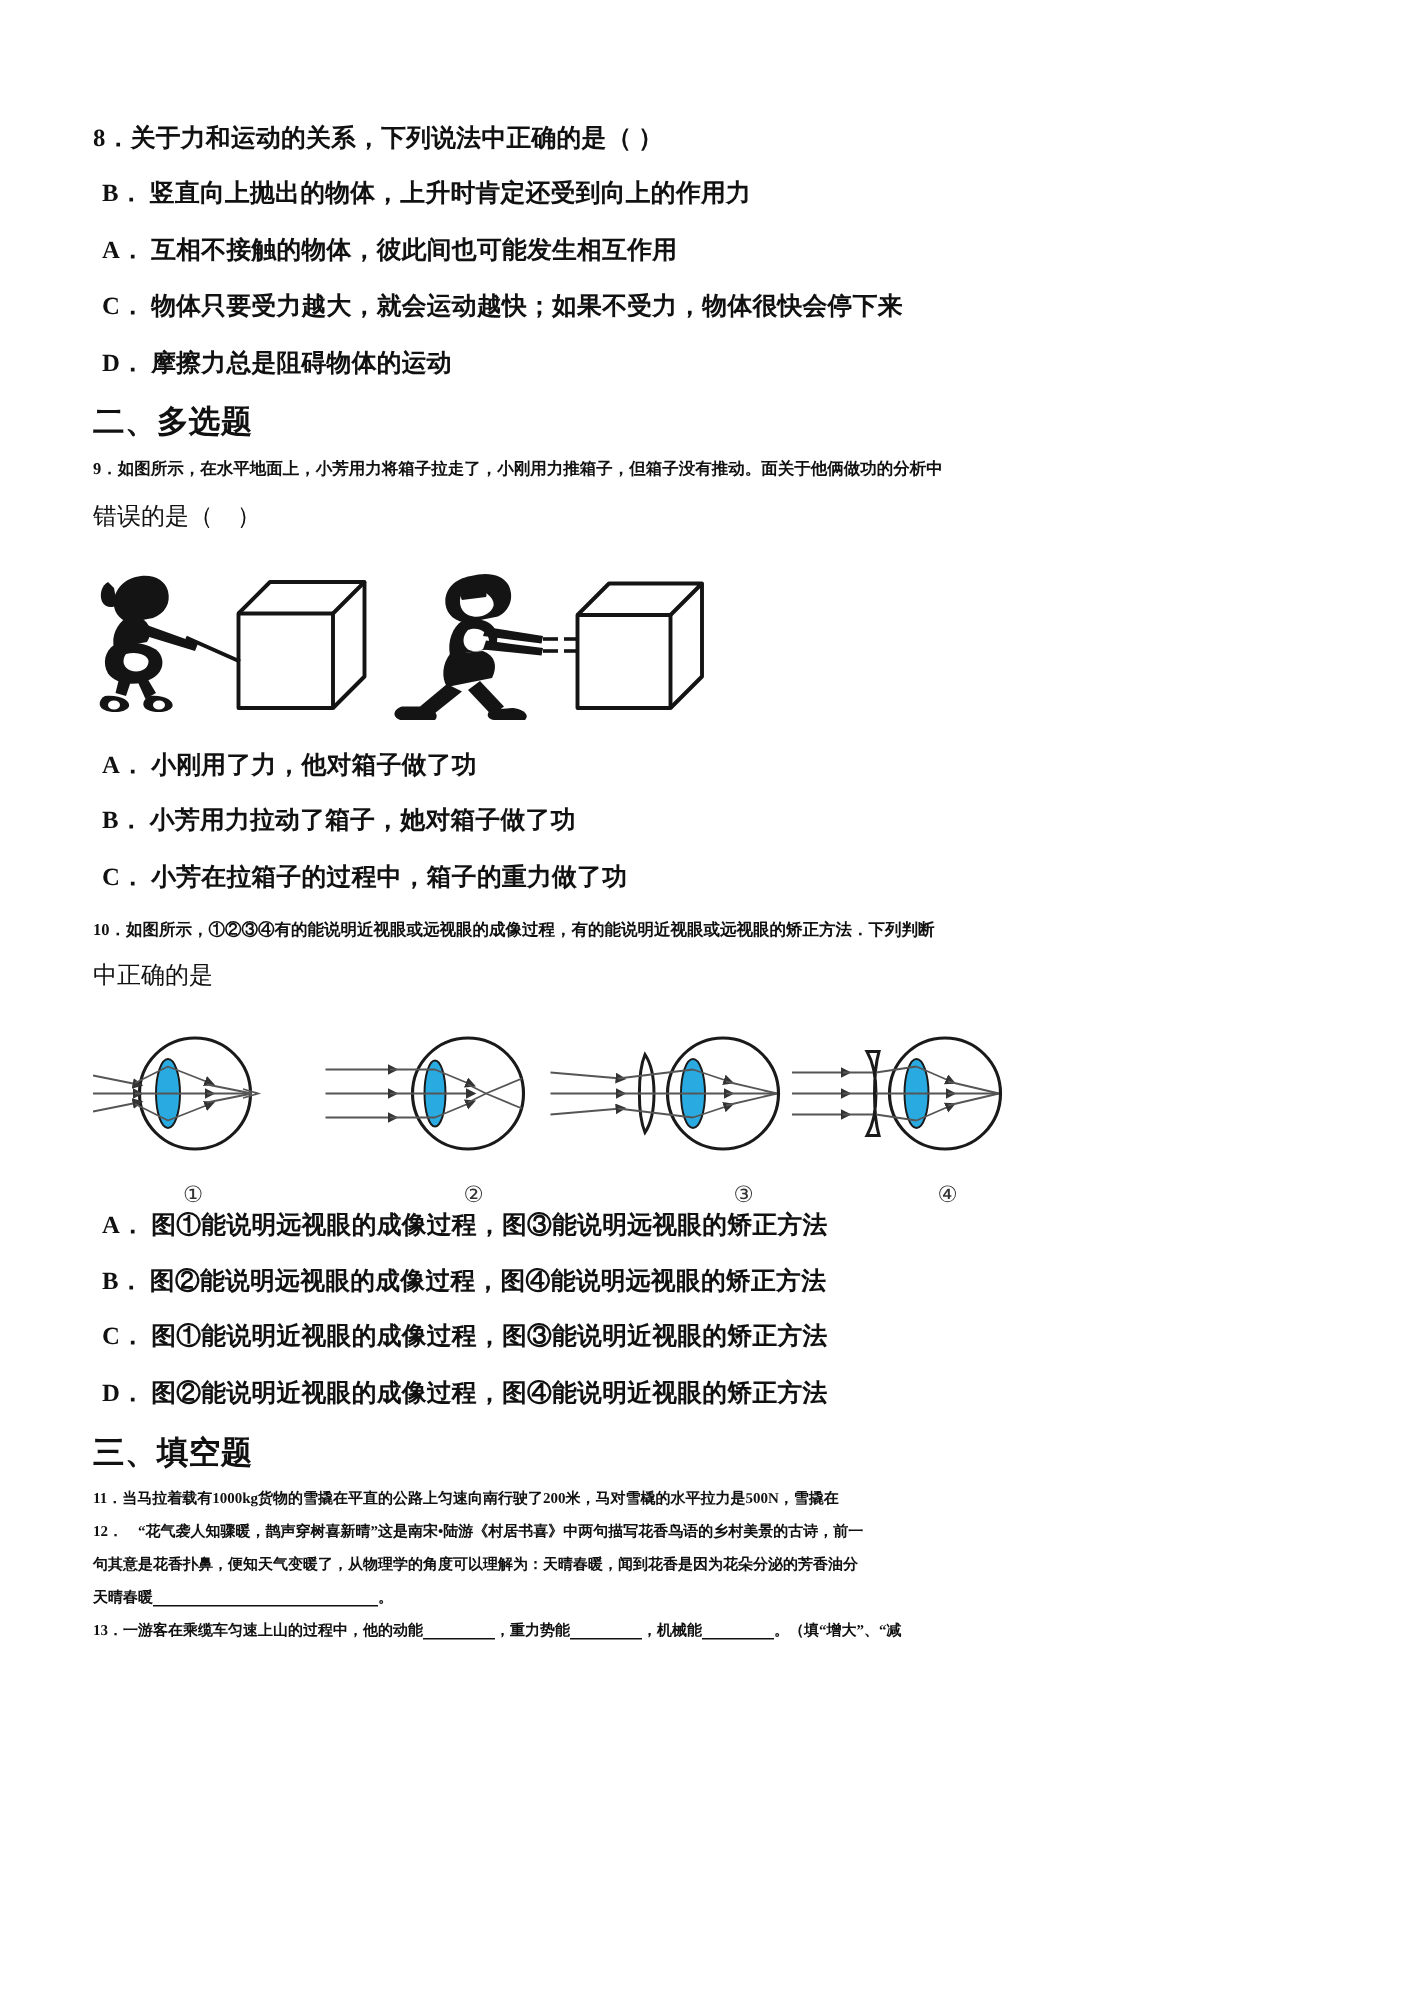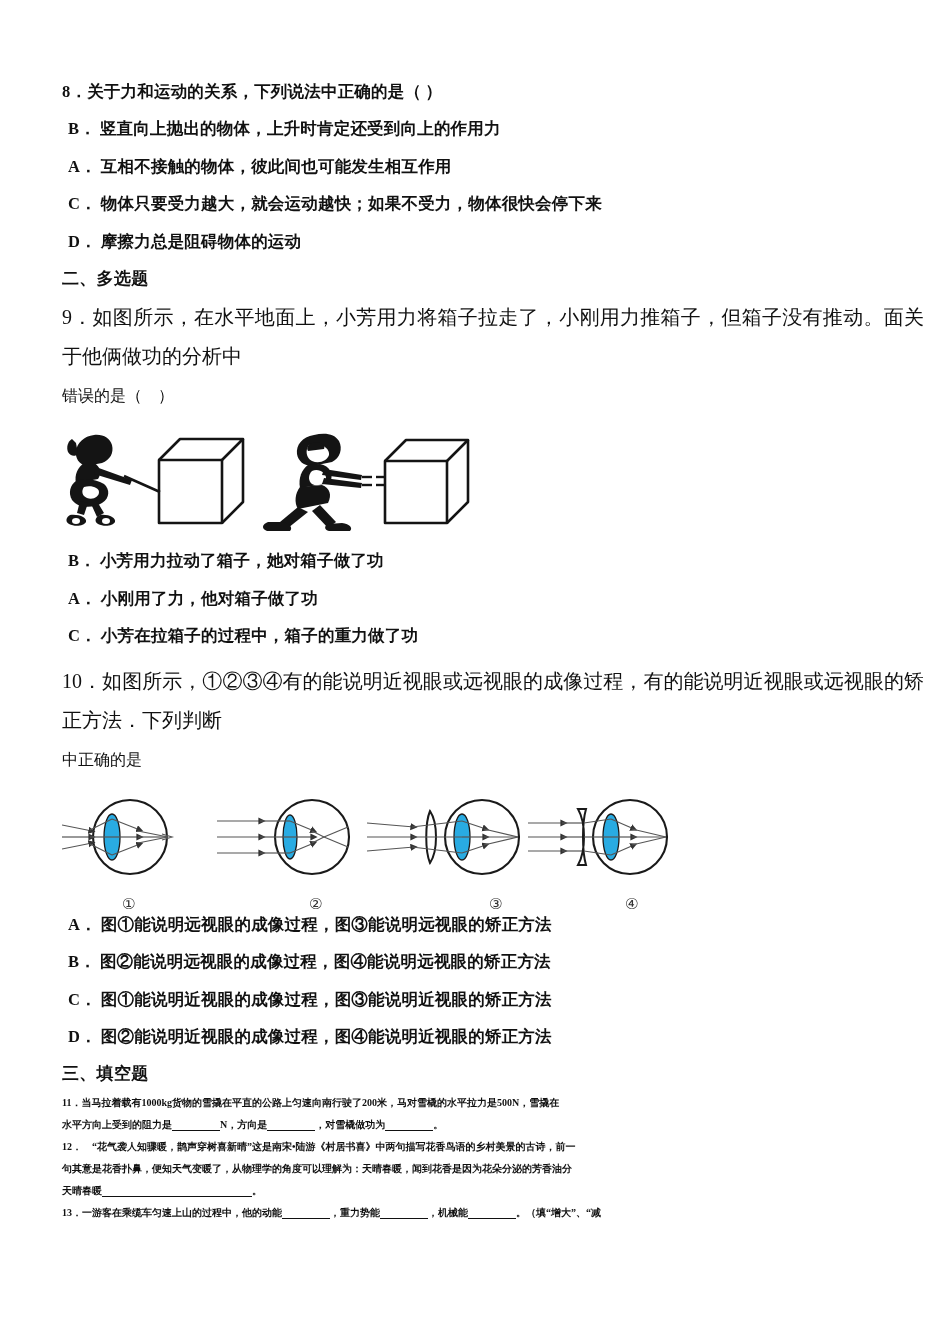--- a/index.html
+++ b/index.html
@@ -47,30 +47,30 @@
     padding-left: 6px;
     letter-spacing: 0.2px;
   }
   .opt .lbl {
     font-family: "Liberation Serif", serif;
     font-weight: bold;
     margin-right: 4px;
   }
 
   .section-head {
-    font-size: 17px;
+    font-size: 21px;
     font-weight: bold;
     margin: 0 0 8px 0;
     letter-spacing: 0.3px;
   }
 
   
   .qbody {
-    font-size: 20px;
-    font-weight: normal;
+    font-size: 11px;
+    font-weight: bold;
     line-height: 1.95;
     margin: 0 0 4px 0;
     text-align: justify;
     letter-spacing: 0px;
   }
   .qbody-2 {
     font-size: 16px;
     font-weight: normal;
     line-height: 1.95;
     margin: 0 0 6px 0;
@@ -205,24 +205,24 @@
 
       <g fill="none" stroke="#141414" stroke-width="2.6" stroke-linejoin="round">
         <rect x="323" y="38" width="62" height="62"></rect>
         <path d="M323 38 L344 17 L406 17 L385 38"></path>
         <path d="M406 17 L406 79 L385 100"></path>
       </g>
     </svg>
   </div>
 
   <p class="opt">
+    <span class="lbl">A．</span><span>小刚用了力，他对箱子做了功</span>
+  </p>
+  <p class="opt">
     <span class="lbl">B．</span><span>小芳用力拉动了箱子，她对箱子做了功</span>
-  </p>
-  <p class="opt">
-    <span class="lbl">A．</span><span>小刚用了力，他对箱子做了功</span>
   </p>
   <p class="opt">
     <span class="lbl">C．</span><span>小芳在拉箱子的过程中，箱子的重力做了功</span>
   </p>
 
   <p class="qbody">10．如图所示，①②③④有的能说明近视眼或远视眼的成像过程，有的能说明近视眼或远视眼的矫正方法．下列判断</p>
   <p class="qbody-2">中正确的是</p>
 
   <div class="fig-eyes">
     <svg width="620" height="110" viewBox="0 0 620 110">
@@ -358,21 +358,20 @@
   <p class="opt">
     <span class="lbl">C．</span><span>图①能说明近视眼的成像过程，图③能说明近视眼的矫正方法</span>
   </p>
   <p class="opt">
     <span class="lbl">D．</span><span>图②能说明近视眼的成像过程，图④能说明近视眼的矫正方法</span>
   </p>
 
   <p class="section-head">三、填空题</p>
 
   <p class="fillq">11．当马拉着载有1000kg货物的雪撬在平直的公路上匀速向南行驶了200米，马对雪橇的水平拉力是500N，雪撬在</p>
-  <p class="fillq"><span>水平方向上受到的阻力是</span><span class="blank-m"></span><span>N，方向是</span><span class="blank-m"></span><span>，对雪橇做功为</span><span class="blank-m"></span><span>。</span></p>
 
   <p class="fillq">12．　“花气袭人知骤暖，鹊声穿树喜新晴”这是南宋•陆游《村居书喜》中两句描写花香鸟语的乡村美景的古诗，前一</p>
   <p class="fillq">句其意是花香扑鼻，便知天气变暖了，从物理学的角度可以理解为：天晴春暖，闻到花香是因为花朵分泌的芳香油分</p>
   <p class="fillq"><span>天晴春暖</span><span class="blank-l"></span><span>。</span></p>
 
   <p class="fillq"><span>13．一游客在乘缆车匀速上山的过程中，他的动能</span><span class="blank-m"></span><span>，重力势能</span><span class="blank-m"></span><span>，机械能</span><span class="blank-m"></span><span>。（填“增大”、“减</span></p>
 
  </div>
 </div>
 

